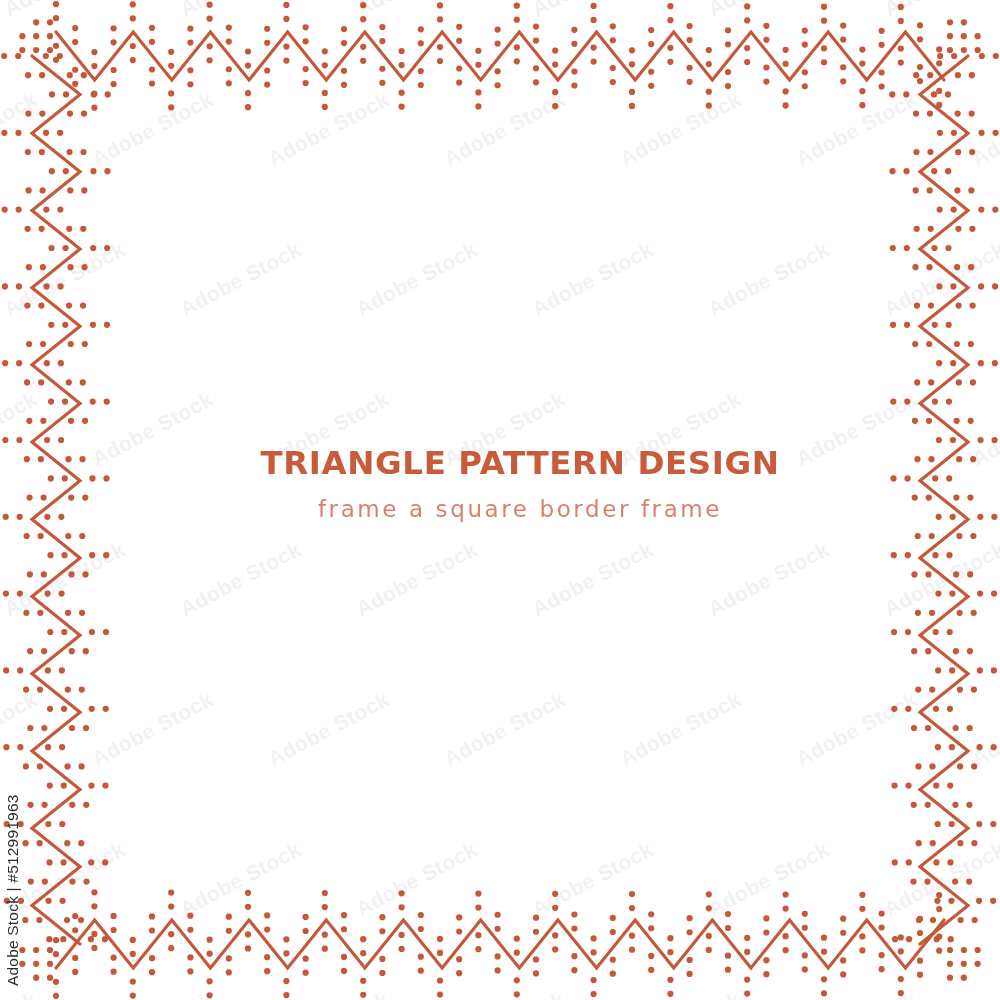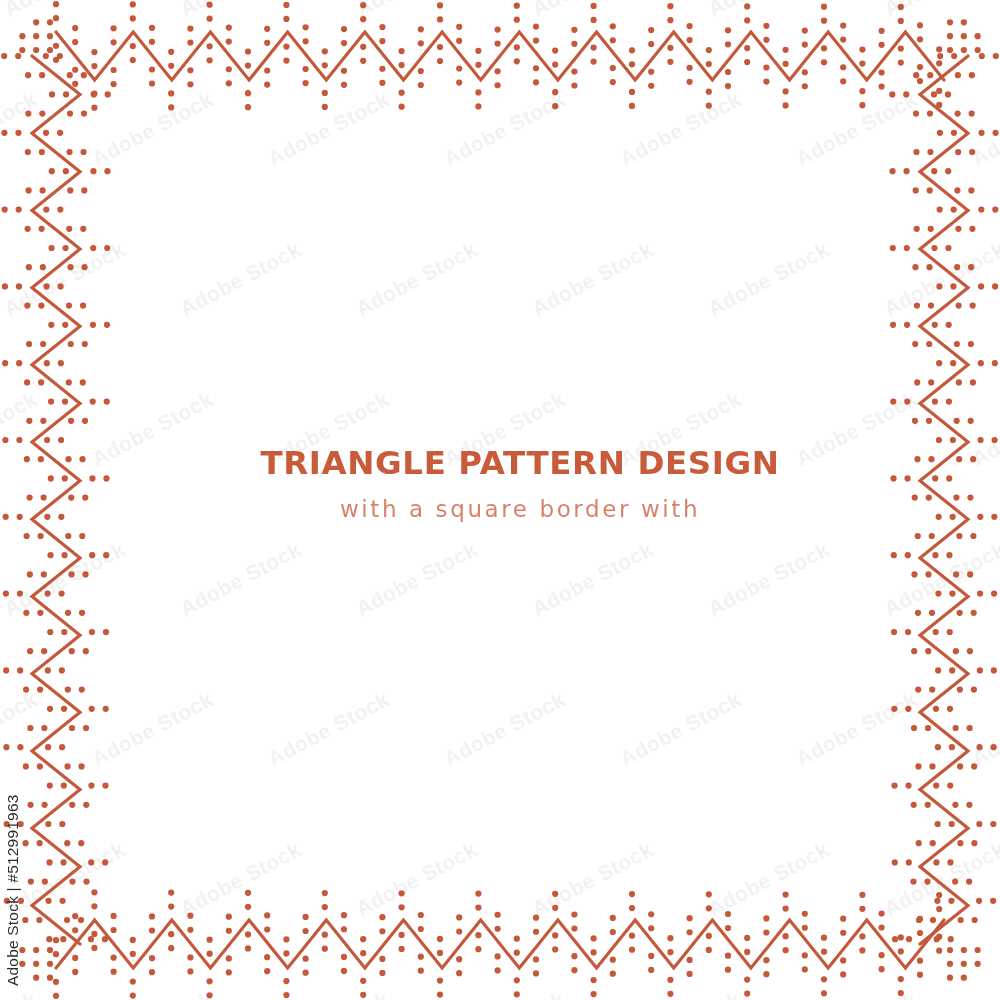--- a/index.html
+++ b/index.html
@@ -950,20 +950,20 @@
         <circle cx="963.82" cy="950.00" r="3.1" fill="#c4583a"></circle>
         <circle cx="963.82" cy="963.82" r="3.1" fill="#c4583a"></circle>
         <circle cx="963.82" cy="977.65" r="3.1" fill="#c4583a"></circle>
         <circle cx="977.65" cy="950.00" r="3.1" fill="#c4583a"></circle>
         <circle cx="977.65" cy="963.82" r="3.1" fill="#c4583a"></circle>
       </g>
   </svg>
 
   <div id="center-text">
     <div id="title">TRIANGLE PATTERN DESIGN</div>
-    <div id="subtitle">with a square border with</div>
+    <div id="subtitle">frame a square border frame</div>
   </div>
 
   <div id="stock-credit">
     <span id="stock-credit-text">Adobe Stock | #512991963</span>
   </div>
 
 </div>
 
 </body></html>

